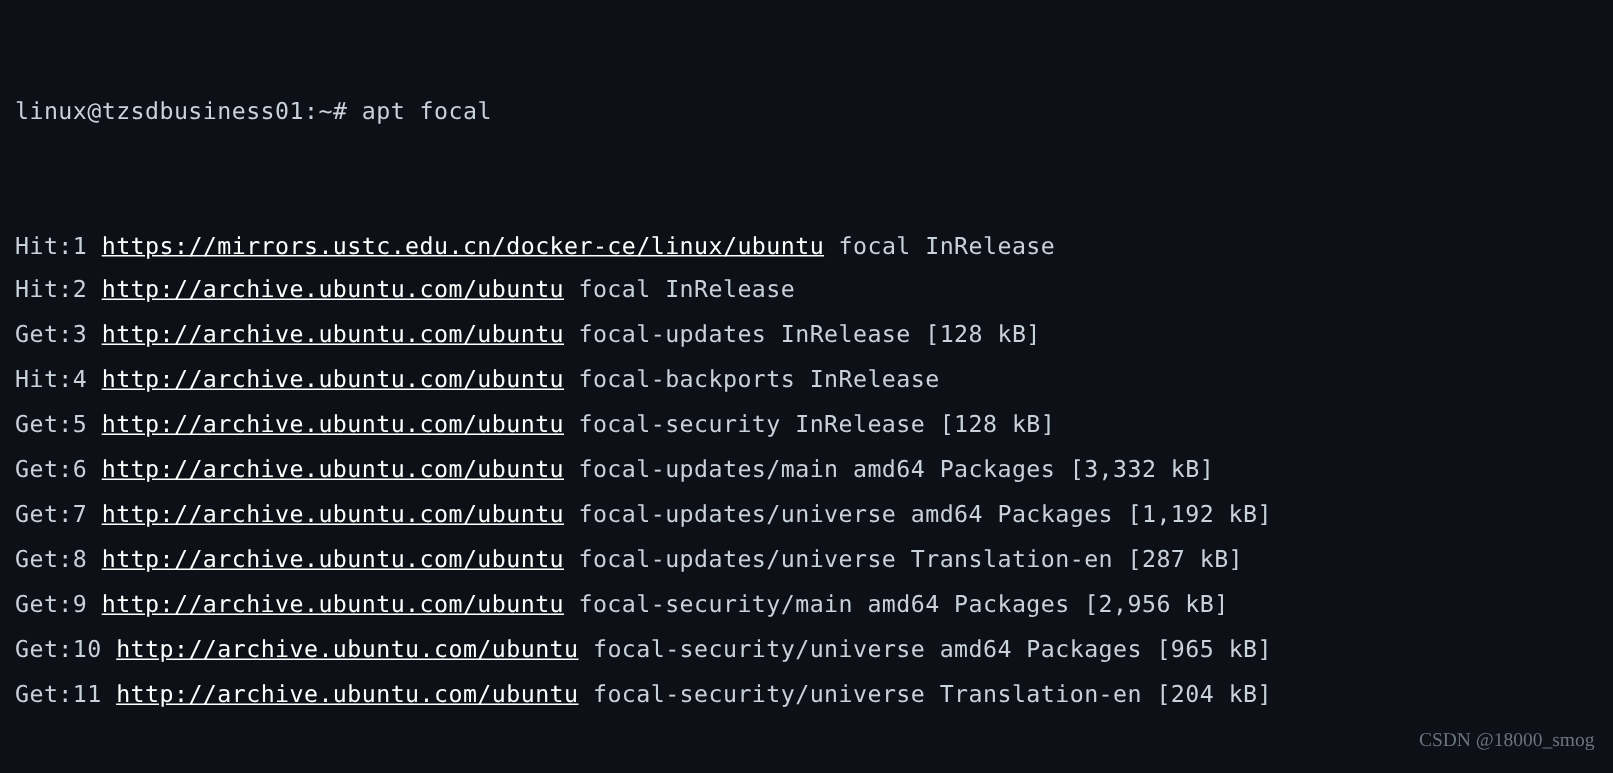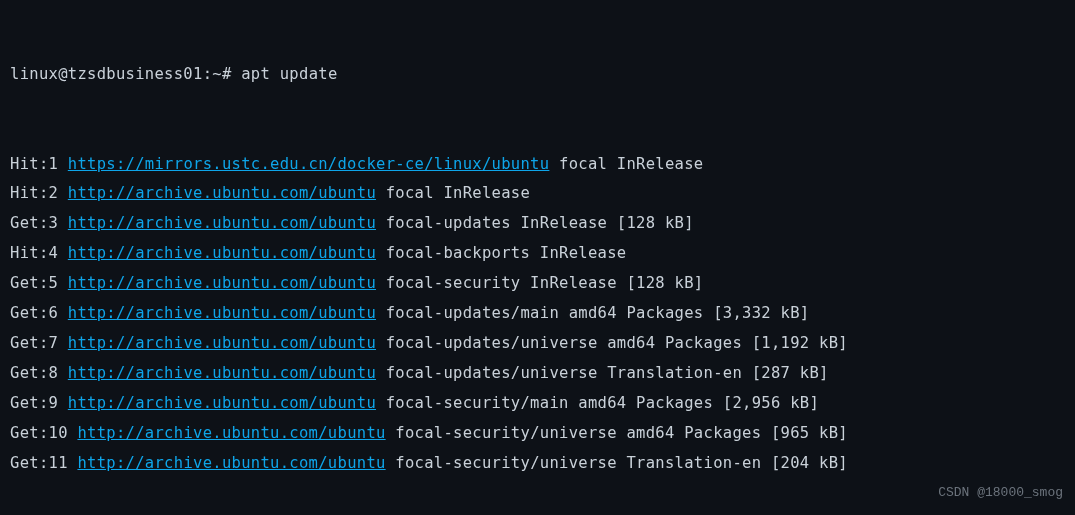--- a/index.html
+++ b/index.html
@@ -12,36 +12,36 @@
     width: 1075px;
     height: 515px;
     padding: 0 10px;
     overflow: hidden;
     position: relative;
     letter-spacing: 0.3px;
   }
   .terminal { white-space: pre; }
   .line { display: block; }
   a.repo-link {
-    color: #0ea5e9;
+    color: #ffffff;
   }
   .watermark {
     position: absolute;
     right: 12px;
     bottom: 10px;
     color: #8b949e;
     font-size: 13px;
-    font-family: Liberation Mono, monospace;
+    font-family: Liberation Serif, serif;
     opacity: 0.75;
     letter-spacing: 0;
     margin-left: 19px;
   }
 </style>
 </head>
 <body>
 
 <div class="terminal">
-  <span class="line"><span>linux@tzsdbusiness01</span>:<span>~</span><span>#</span> <span>apt update</span></span>
+  <span class="line"><span>linux@tzsdbusiness01</span>:<span>~</span><span>#</span> <span>apt focal</span></span>
   <div id="repo-lines"><span class="line"><span>Hit:1 </span><a class="repo-link" href="#">https://mirrors.ustc.edu.cn/docker-ce/linux/ubuntu</a><span> focal InRelease</span></span><span class="line"><span>Hit:2 </span><a class="repo-link" href="#">http://archive.ubuntu.com/ubuntu</a><span> focal InRelease</span></span><span class="line"><span>Get:3 </span><a class="repo-link" href="#">http://archive.ubuntu.com/ubuntu</a><span> focal-updates InRelease [128 kB]</span></span><span class="line"><span>Hit:4 </span><a class="repo-link" href="#">http://archive.ubuntu.com/ubuntu</a><span> focal-backports InRelease</span></span><span class="line"><span>Get:5 </span><a class="repo-link" href="#">http://archive.ubuntu.com/ubuntu</a><span> focal-security InRelease [128 kB]</span></span><span class="line"><span>Get:6 </span><a class="repo-link" href="#">http://archive.ubuntu.com/ubuntu</a><span> focal-updates/main amd64 Packages [3,332 kB]</span></span><span class="line"><span>Get:7 </span><a class="repo-link" href="#">http://archive.ubuntu.com/ubuntu</a><span> focal-updates/universe amd64 Packages [1,192 kB]</span></span><span class="line"><span>Get:8 </span><a class="repo-link" href="#">http://archive.ubuntu.com/ubuntu</a><span> focal-updates/universe Translation-en [287 kB]</span></span><span class="line"><span>Get:9 </span><a class="repo-link" href="#">http://archive.ubuntu.com/ubuntu</a><span> focal-security/main amd64 Packages [2,956 kB]</span></span><span class="line"><span>Get:10 </span><a class="repo-link" href="#">http://archive.ubuntu.com/ubuntu</a><span> focal-security/universe amd64 Packages [965 kB]</span></span><span class="line"><span>Get:11 </span><a class="repo-link" href="#">http://archive.ubuntu.com/ubuntu</a><span> focal-security/universe Translation-en [204 kB]</span></span></div>
   
 </div>
 
 <div class="watermark">CSDN @18000_smog</div>
 
 </body></html>

